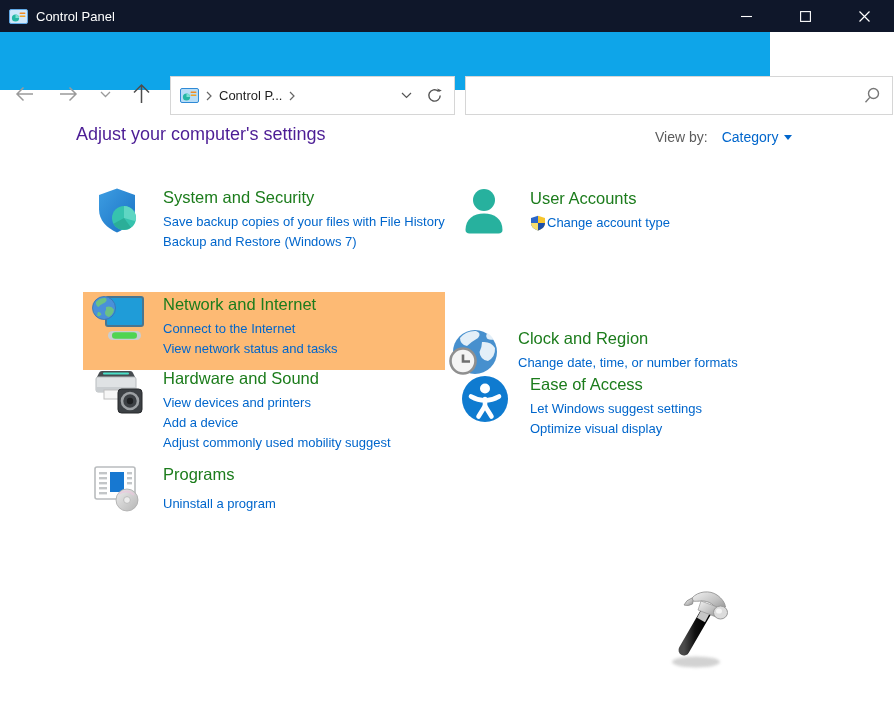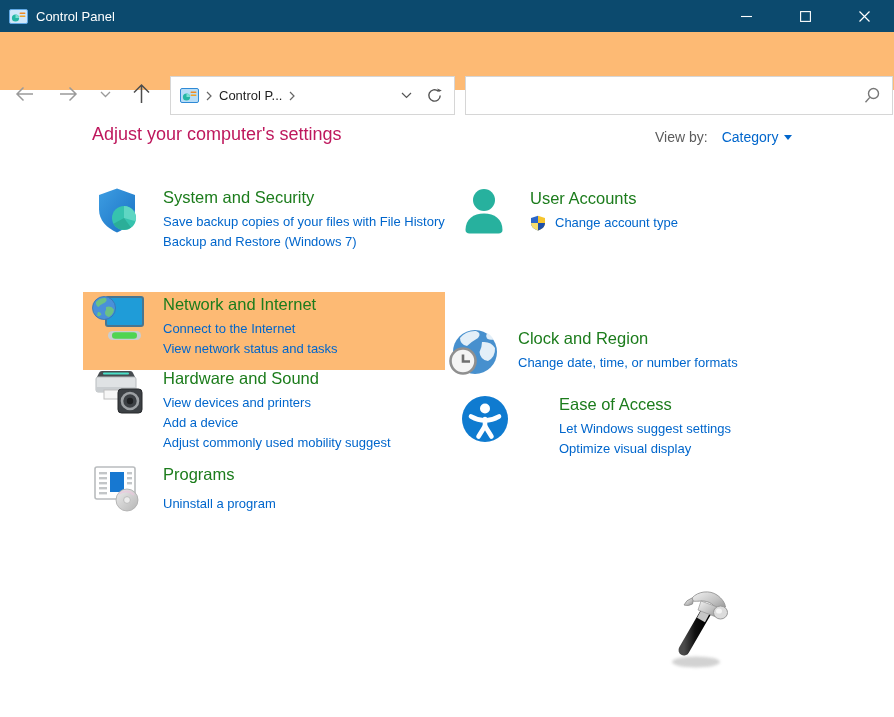--- a/index.html
+++ b/index.html
@@ -1,70 +1,70 @@
 <!DOCTYPE html>
 <html><head>
 <meta charset="utf-8">
 <style>
   * { margin:0; padding:0; box-sizing:border-box; }
   html,body { background:#fff; }
   body { font-family:"Liberation Sans","DejaVu Sans",sans-serif; }
   #window { position:relative; width:894px; height:717px; background:#fff; overflow:hidden; }
 
   
-  .titlebar { position:absolute; top:0; left:0; width:894px; height:32px; background:#0c4a6e;
+  .titlebar { position:absolute; top:0; left:0; width:894px; height:32px; background:#0f172a;
               display:flex; align-items:center; }
   .tb-icon { margin-left:9px; width:19px; height:15px; flex:none; }
   .tb-title { color:#ffffff; font-size:13px; margin-left:8px; }
   .tb-controls { margin-left:auto; display:flex; height:100%; }
   .tb-btn { width:59px; height:100%; display:flex; align-items:center; justify-content:center; cursor:default; }
 
   
-  .navbar { position:absolute; top:32px; left:0; width:894px; height:58px; background:#fdba74; }
+  .navbar { position:absolute; top:32px; left:0; width:770px; height:58px; background:#0ea5e9; }
   .nav-ico { position:absolute; }
   .addressbar { position:absolute; left:170px; top:44px; width:285px; height:39px;
                 border:1px solid #d6d6d6; background:#fff; display:flex; align-items:center; }
   .ab-icon { margin-left:9px; width:19px; height:15px; flex:none; }
   .ab-chev { margin:0 7px; flex:none; display:flex; }
   .ab-text { font-size:13px; color:#1f1f1f; white-space:nowrap; }
   .ab-spacer { flex:1; }
   .ab-drop { margin-right:14px; display:flex; }
   .ab-refresh { margin-right:11px; display:flex; }
   .searchbox { position:absolute; left:465px; top:44px; width:428px; height:39px;
                border:1px solid #d6d6d6; background:#fff; }
   .searchbox input { position:absolute; left:8px; top:0; width:384px; height:37px; border:none; outline:none;
                      font-size:13px; font-family:inherit; background:transparent; }
   .search-ico { position:absolute; right:12px; top:10px; }
 
   
-  .page-title { position:absolute; left:92px; top:124px; font-size:18px; color:#be185d; }
+  .page-title { position:absolute; left:76px; top:124px; font-size:18px; color:#4c1d95; }
   .viewby { position:absolute; left:655px; top:129px; font-size:14px; display:flex; align-items:center; }
   .viewby-label { color:#5c5c5c; margin-right:14px; }
   .viewby-value { color:#0066cc; cursor:pointer; display:flex; align-items:center; }
   .caret-down { display:inline-block; margin-left:6px; width:0; height:0;
                 border-left:4px solid transparent; border-right:4px solid transparent;
                 border-top:5px solid #0066cc; }
 
   
   .cat { position:absolute; display:flex; align-items:flex-start; }
   .icon-cell { width:80px; flex:none; padding-left:8px; }
   .text-cell { flex:1; padding-top:3px; }
   .cat-title { display:block; font-size:16.5px; line-height:19px; color:#1c7c1c;
                margin-bottom:5px; max-width:188px; cursor:pointer; text-decoration:none; }
   .cat-link { display:block; width:fit-content; font-size:13px; line-height:20px; color:#0066cc; cursor:pointer; }
-  .link-with-shield { display:flex; align-items:center; gap:9px; }
+  .link-with-shield { display:flex; align-items:center; gap:1px; }
   #cat-system     { left:83px;  top:185px; width:362px; }
   #cat-network    { left:83px;  top:292px; width:362px; background:#fdba74; padding:0 0 11px; }
   #cat-hardware   { left:83px;  top:366px; width:362px; }
   #cat-programs   { left:83px;  top:462px; width:362px; }
   #cat-programs .cat-link { margin-top:10px; }
   #cat-user       { left:450px; top:186px; width:434px; }
   #cat-appearance { left:450px; top:254px; width:434px; }
   #cat-clock      { left:438px; top:326px; width:434px; }
-  #cat-ease       { left:450px; top:392px; width:434px;gap:29px; }
+  #cat-ease       { left:450px; top:372px; width:434px; }
 
   .hammer { position:absolute; left:662px; top:586px; }
 </style>
 </head>
 <body>
 
 <svg width="0" height="0" style="position:absolute">
   <defs>
     <linearGradient id="gShield" x1="0" y1="0" x2="1" y2="1">
       <stop offset="0" stop-color="#3d9de2"></stop>

